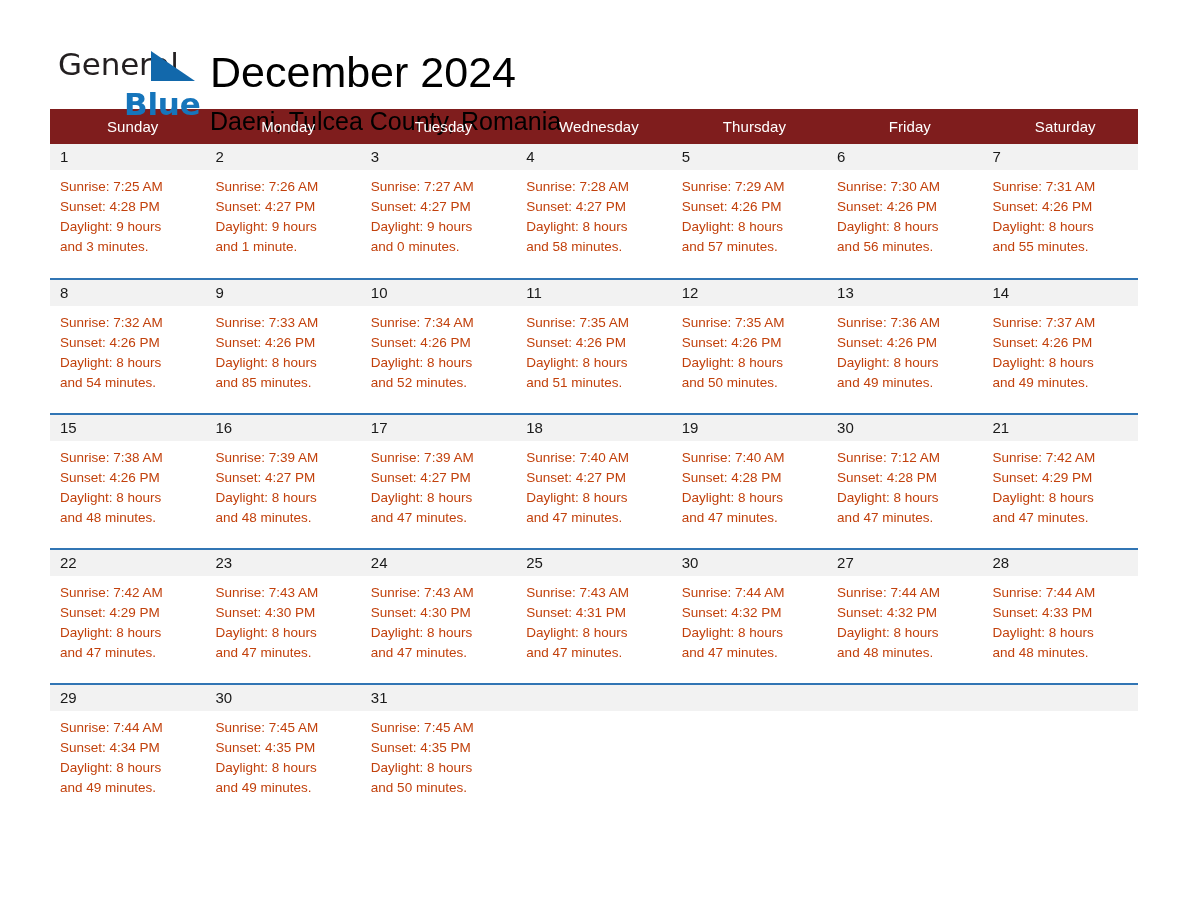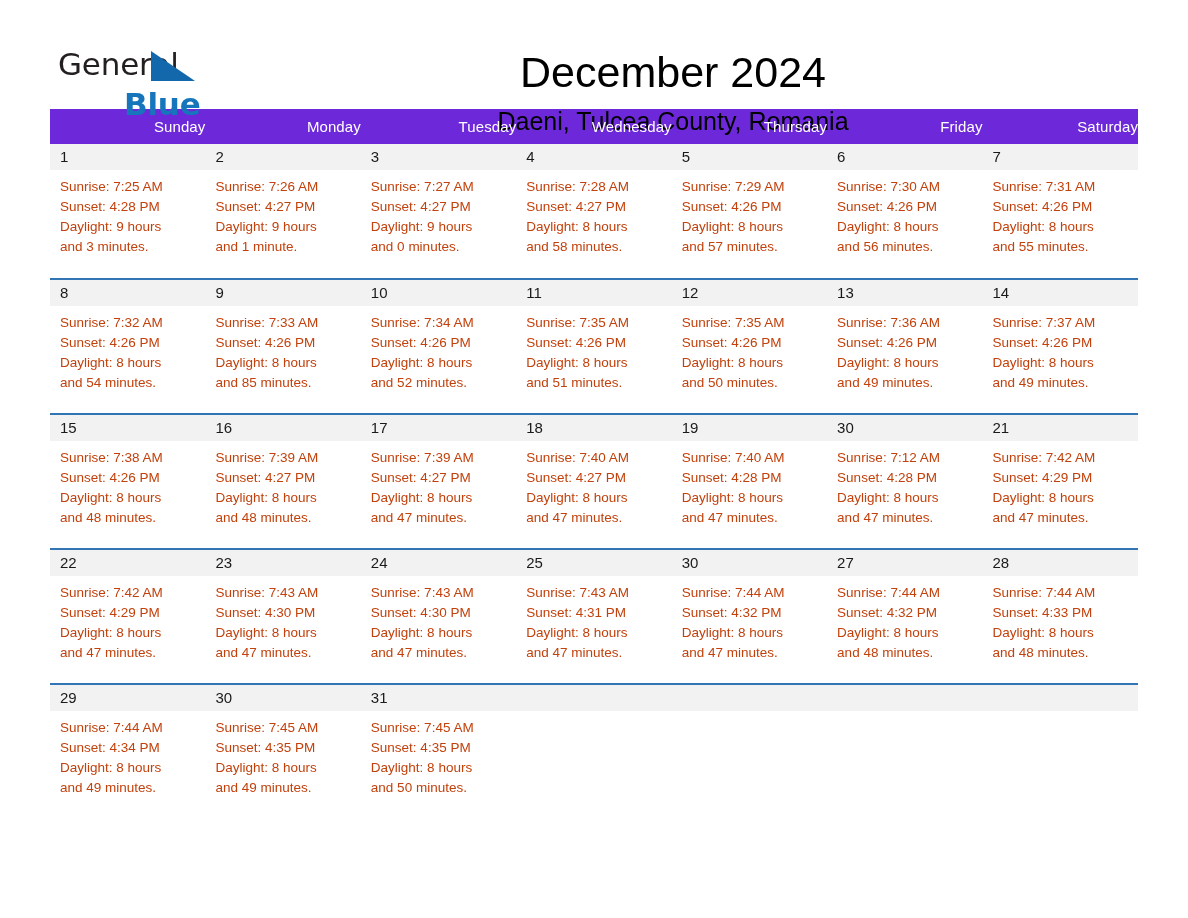--- a/index.html
+++ b/index.html
@@ -66,21 +66,21 @@
     position: absolute;
     left: 101px;
     top: 5px;
     width: 44px;
     height: 30px;
     background: #1268ab;
     clip-path: polygon(0 100%, 100% 100%, 0 0);
   }
 
   .title-block {
-    text-align: center;
+    text-align: left;
     flex: 1 1 auto;
     padding-right: 2px;
   }
   .month-title {
     font-size: 43px;
     line-height: 52px;
     font-weight: 400;
     color: #000000;
     letter-spacing: 0px;
     white-space: nowrap;
@@ -97,25 +97,25 @@
   
   .calendar {
     margin-top: 13px;
     width: 1088px;
     border-collapse: collapse;
     table-layout: fixed;
   }
   .calendar col { width: 155.43px; }
 
   .calendar thead th {
-    background: #6d28d9;
+    background: #7f1d1d;
     color: #ffffff;
     font-size: 15px;
     font-weight: 400;
-    text-align: right;
+    text-align: center;
     padding: 8px 0 9px 10px;
     height: 18px;
     vertical-align: middle;
     letter-spacing: 0.1px;
   }
 
   .week-row > td {
     padding: 0;
     vertical-align: top;
     border-top: 2px solid #3175b4;

